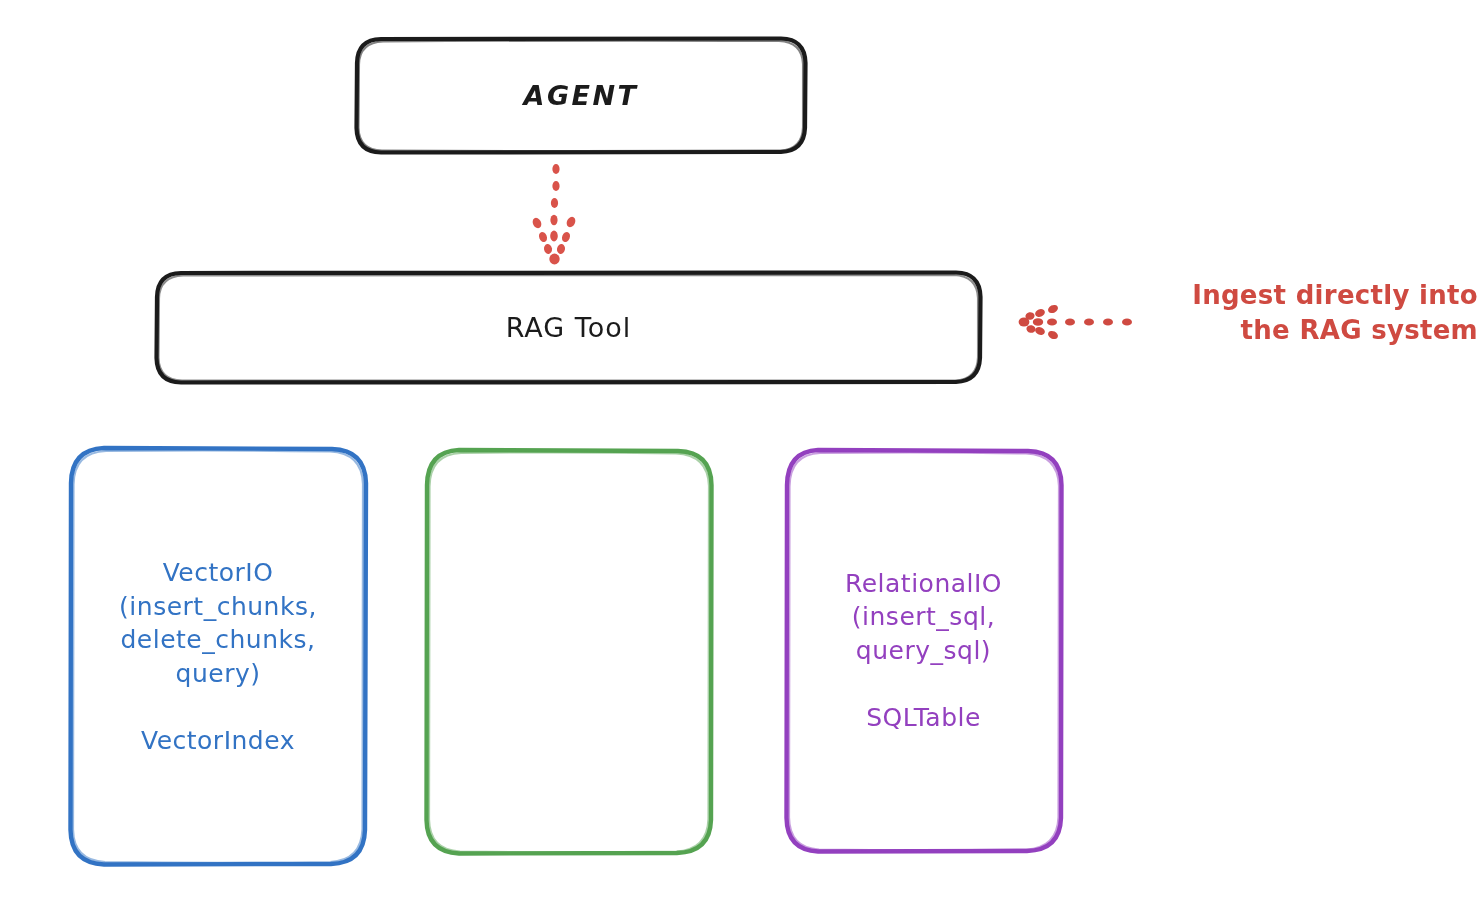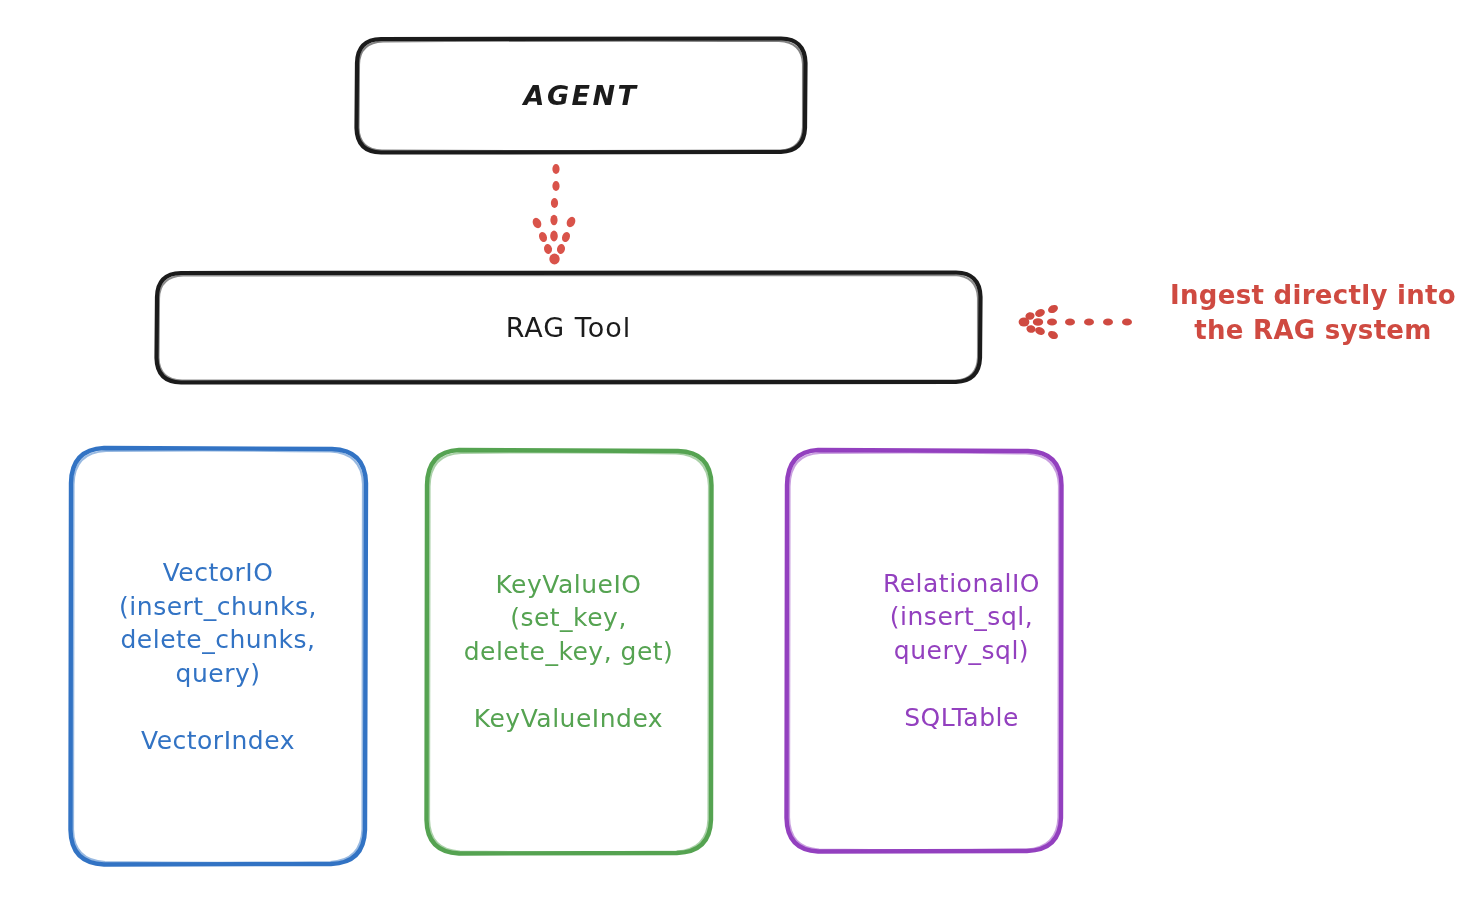--- a/index.html
+++ b/index.html
@@ -86,42 +86,41 @@
     left: 426px;
     top: 450px;
     width: 285px;
     height: 403px;
   }
   #relational-io-node {
     left: 786px;
     top: 450px;
     width: 275px;
     height: 401px;
-    margin-left: 38px;
   }
   .provider .node-label {
     font-size: 25px;
     font-weight: 500;
     line-height: 1.34;
   }
   #vector-io-node .node-label { color: #3273c4; }
   #key-value-io-node .node-label { color: #55a351; }
   #relational-io-node .node-label { color: #9340bf; }
 
   
   #ingest-annotation {
     position: absolute;
     left: 1148px;
     top: 278px;
     width: 330px;
     color: #cf4a41;
     font-size: 26px;
     font-weight: 600;
     line-height: 1.33;
-    text-align: center;
+    text-align: right;
     white-space: pre-line;
     letter-spacing: 0.3px;
   }
 </style>
 </head>
 <body>
 
 <div id="canvas">
 
   <svg class="layer-svg" viewBox="0 0 1484 910">
@@ -195,27 +194,20 @@
 
   <div class="node provider" id="vector-io-node">
     <span class="node-label">VectorIO
 (insert_chunks,
 delete_chunks,
 query)
 
 VectorIndex</span>
   </div>
 
-  <div class="node provider" id="key-value-io-node">
-    <span class="node-label">KeyValueIO
-(set_key,
-delete_key, get)
-
-KeyValueIndex</span>
-  </div>
 
   <div class="node provider" id="relational-io-node">
     <span class="node-label">RelationalIO
 (insert_sql,
 query_sql)
 
 SQLTable</span>
   </div>
 
   <div id="ingest-annotation">Ingest directly into

